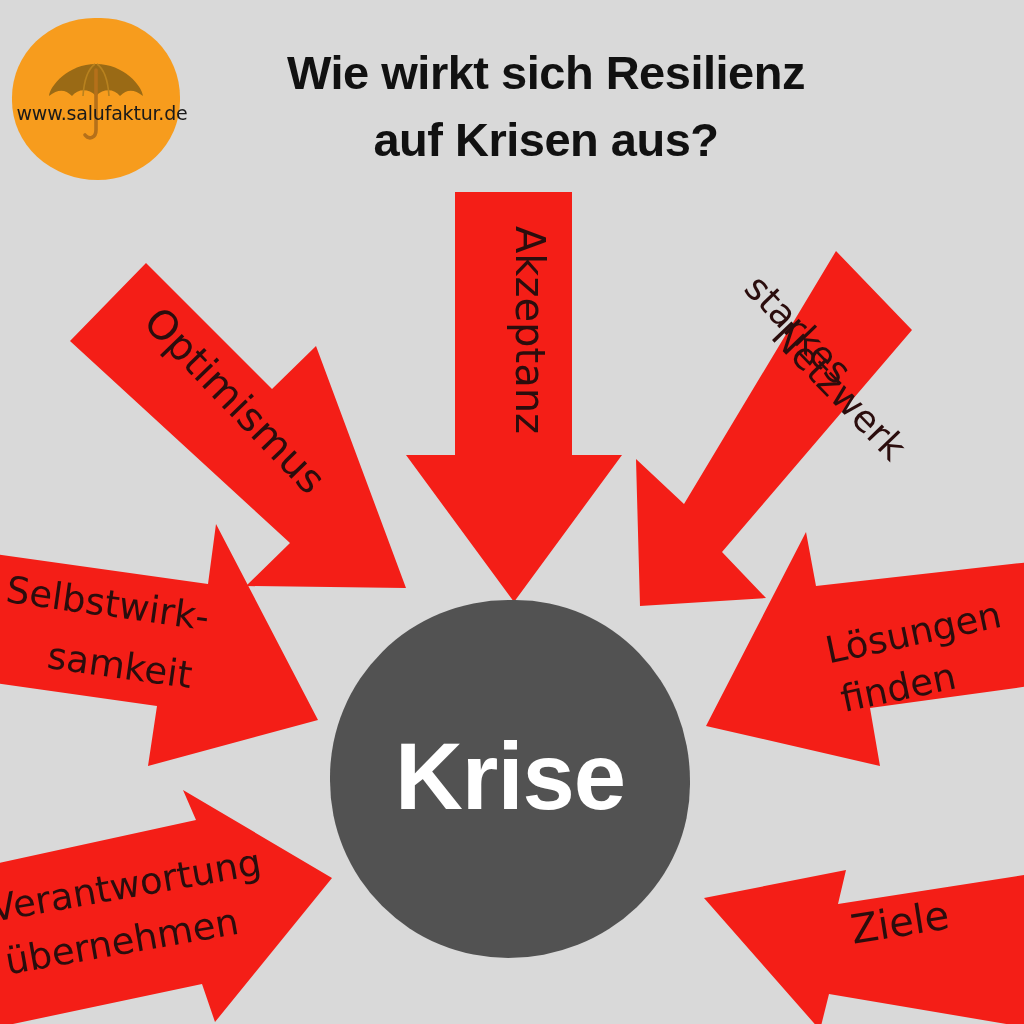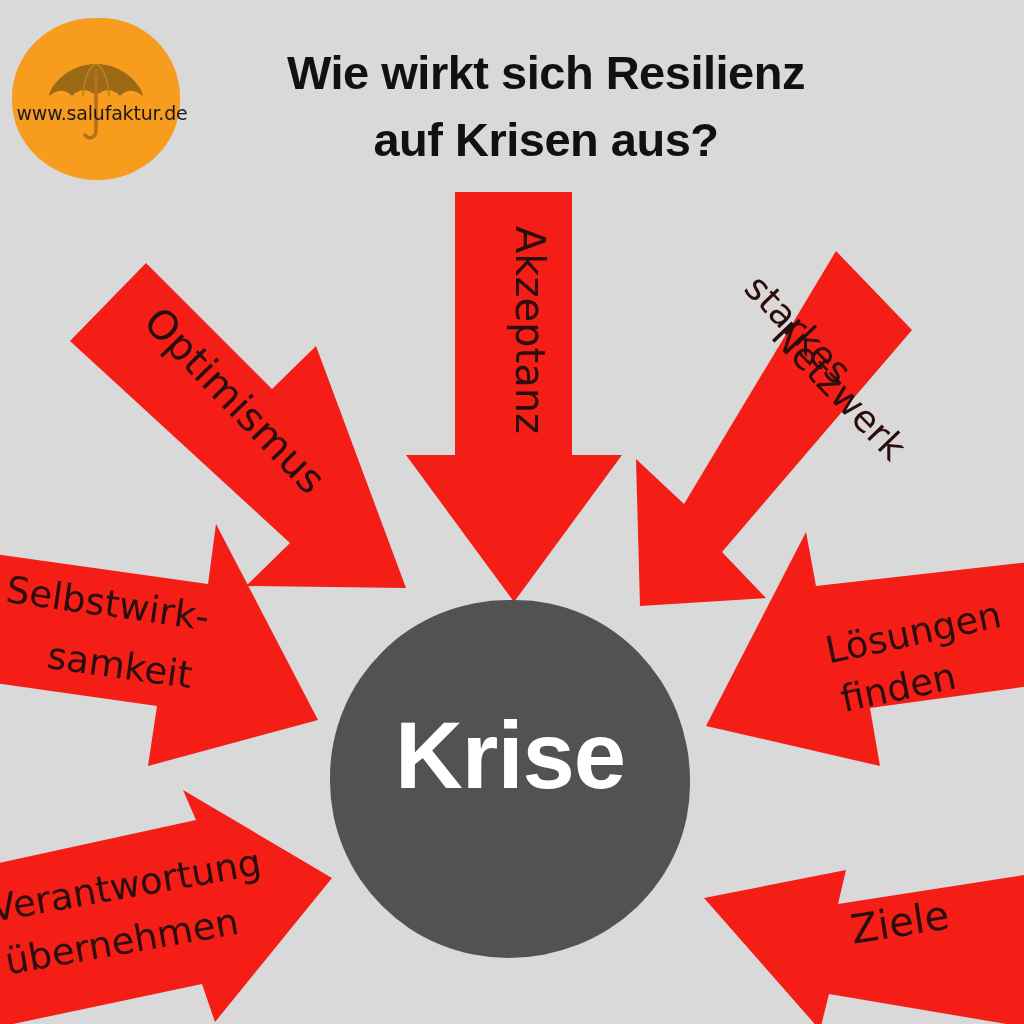--- a/index.html
+++ b/index.html
@@ -42,21 +42,21 @@
   }
   #title .l2{display:block;}
 
   
   #krise-circle{
     position:absolute;left:330px;top:600px;width:360px;height:358px;
     background:#525252;
     border-radius:50% 49% 51% 50% / 50% 51% 49% 50%;
   }
   #krise-label{
-    position:absolute;left:330px;top:577px;width:360px;height:358px;
+    position:absolute;left:330px;top:598px;width:360px;height:358px;
     display:flex;align-items:center;justify-content:center;
     color:#ffffff;
     font-family:"Liberation Sans", sans-serif;
     font-weight:bold;
     font-size:94px;
     letter-spacing:-1px;
   }
 
   
   #arrows{position:absolute;left:0;top:0;width:1024px;height:1024px;}

